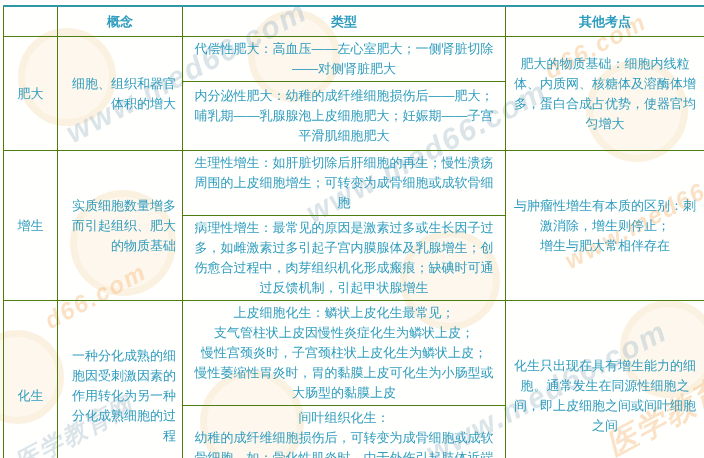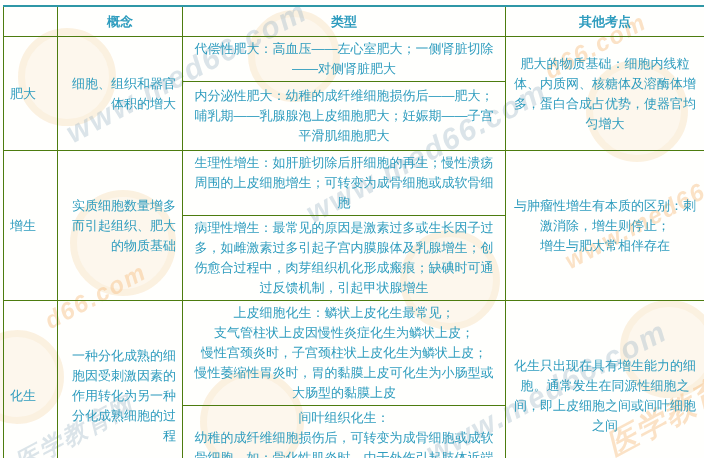--- a/index.html
+++ b/index.html
@@ -32,21 +32,21 @@
   }
   table.grid td,table.grid th{
     border:1px solid #4d7c0f;
     padding:2px 6px;
     background:transparent;
     word-break:break-all;
     margin-top:48px;
   }
   table.grid{border-top:2px solid #2f97a6;border-bottom:2px solid #2f97a6;}
   th.hdr{font-weight:bold;text-align:center;height:25px;padding:1px 4px;}
-  td.cell-label{vertical-align:middle;font-weight:normal;}
+  td.cell-label{text-align:center;vertical-align:middle;font-weight:normal;}
   td.cell-concept{vertical-align:middle;text-align:right;}
   td.cell-type{vertical-align:middle;text-align:center;white-space:pre-line;border-radius:16px;}
   td.cell-other{vertical-align:middle;text-align:center;white-space:pre-line;}
   tr.h-r1a{height:42px;} tr.h-r1b{height:69px;}
   tr.h-r2a{height:39px;} tr.h-r2b{height:82px;}
   tr.h-r3a{height:105px;} tr.h-r3b{height:84px;}
 </style>
 </head>
 <body>
 

